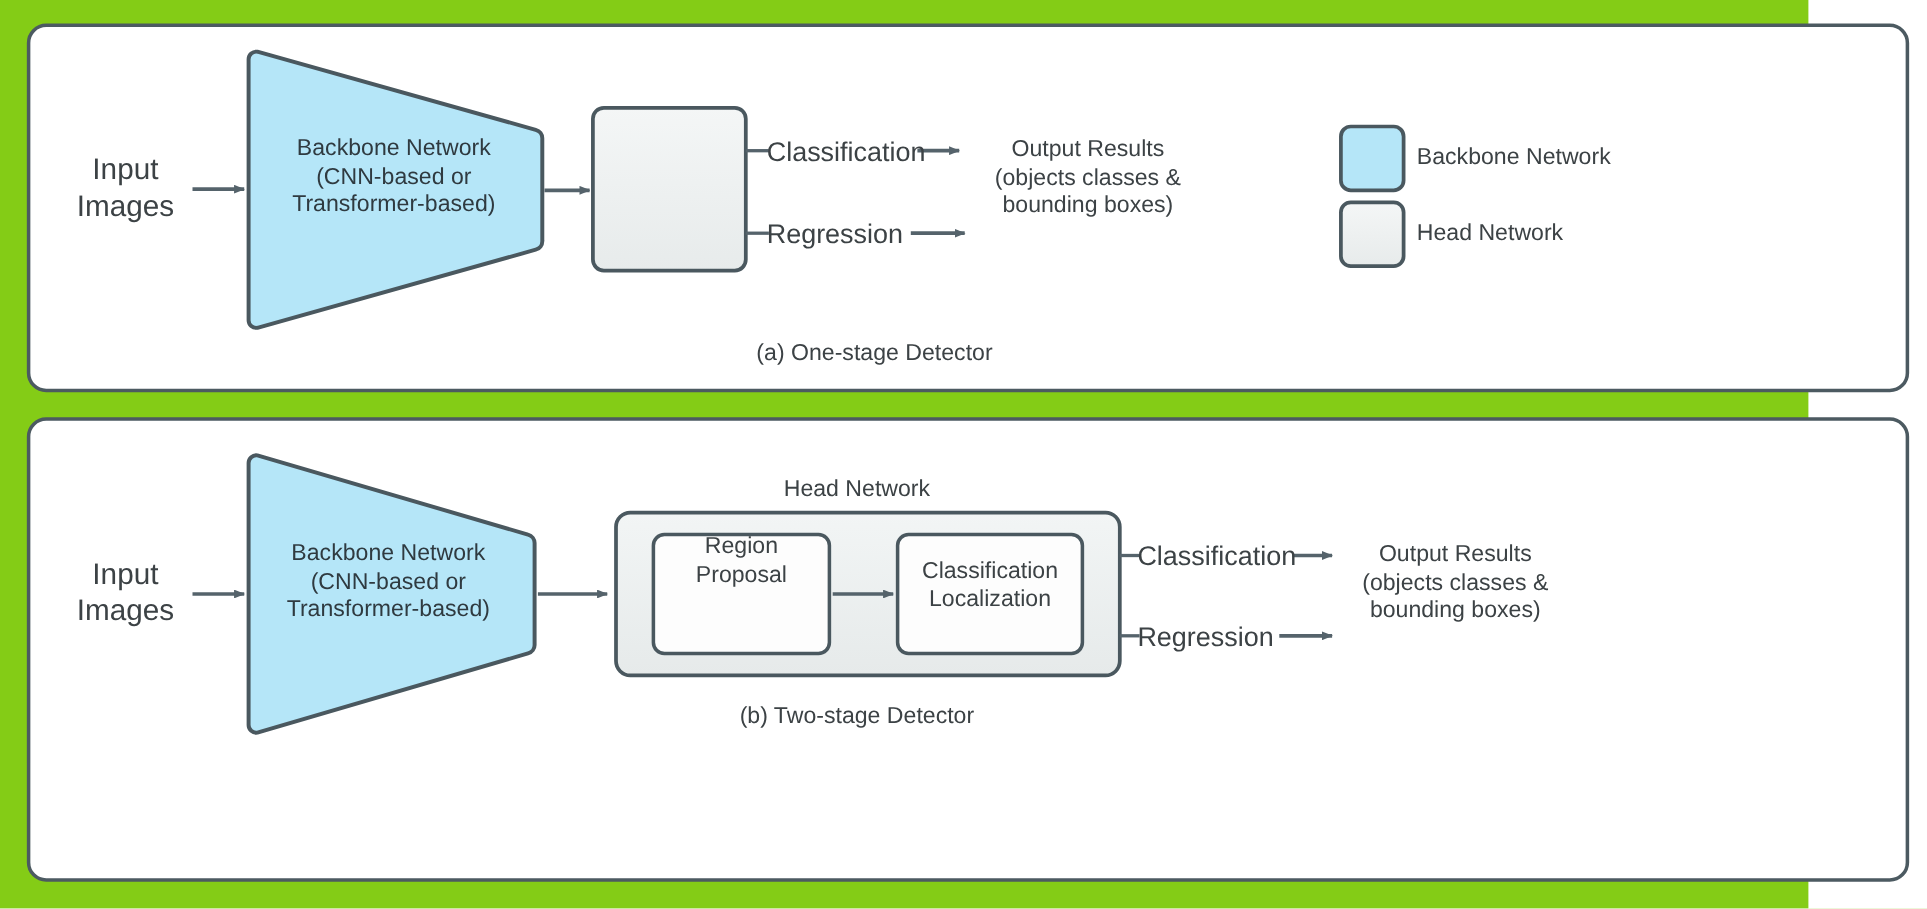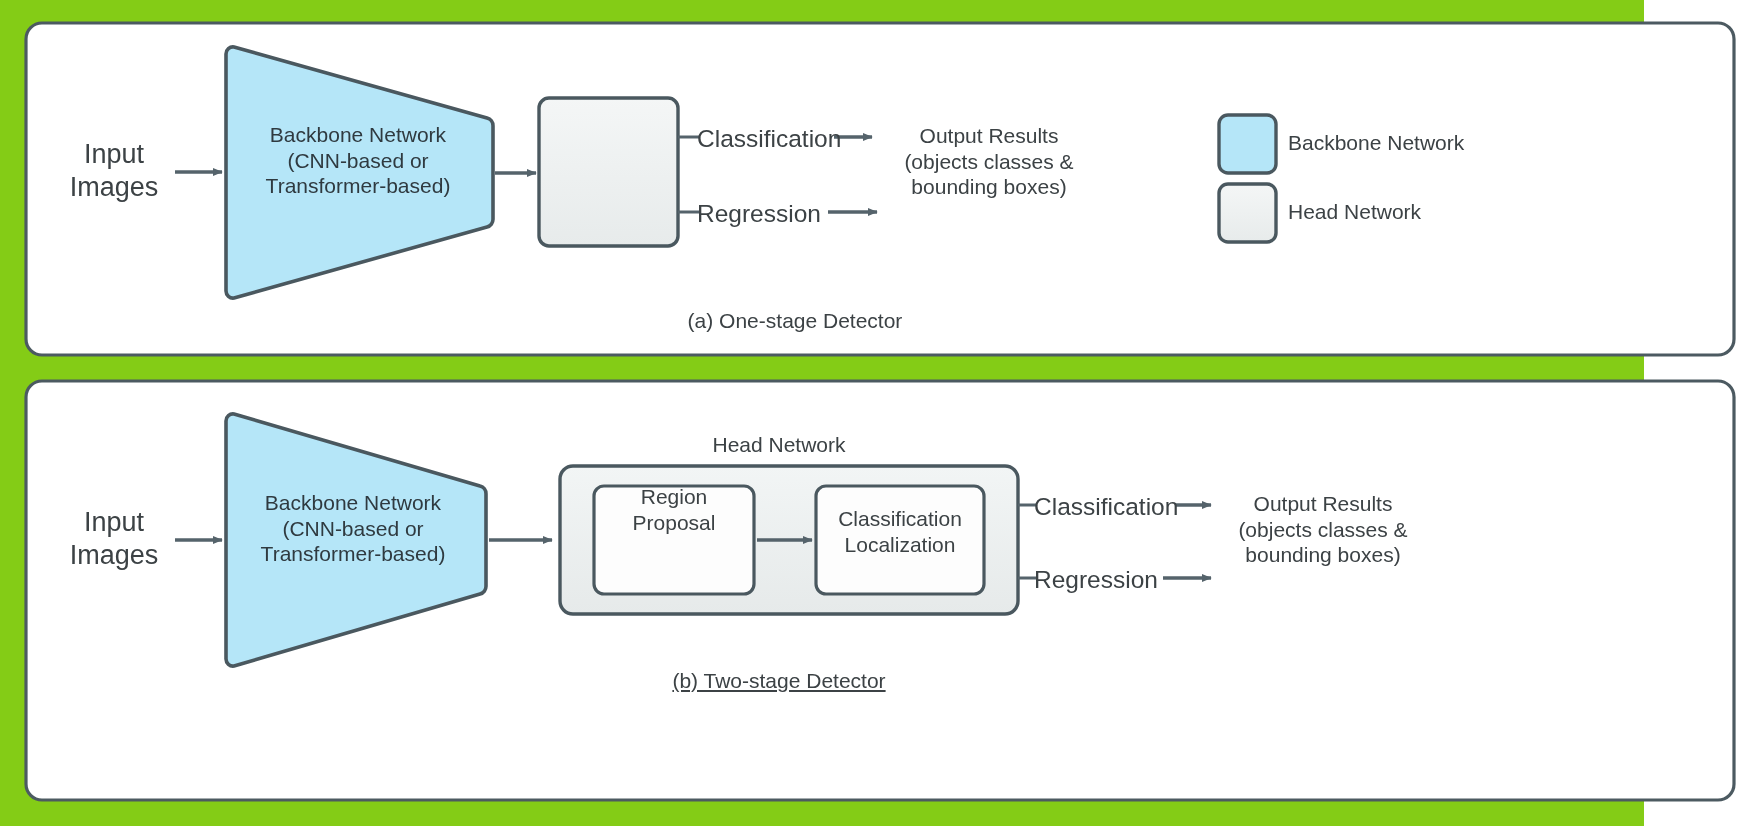--- a/index.html
+++ b/index.html
@@ -147,15 +147,15 @@
 Localization</div>
 
   <div class="lbl t-25 nowrap" style="left:1034px; top:492px;">Classification</div>
 
   <div class="lbl t-25 nowrap" style="left:1034px; top:565px;">Regression</div>
 
   <div class="lbl t-26 center-x" style="left:1323px; top:491px; width:340px;">Output Results
 (objects classes &amp;
 bounding boxes)</div>
 
-  <div class="lbl t-26 center-x" style="left:779px; top:668px; width:420px;text-decoration:underline;">(b) Two-stage Detector</div>
+  <div class="lbl t-26 center-x" style="left:779px; top:638px; width:420px;">(b) Two-stage Detector</div>
 
 </div>
 
 </body></html>

